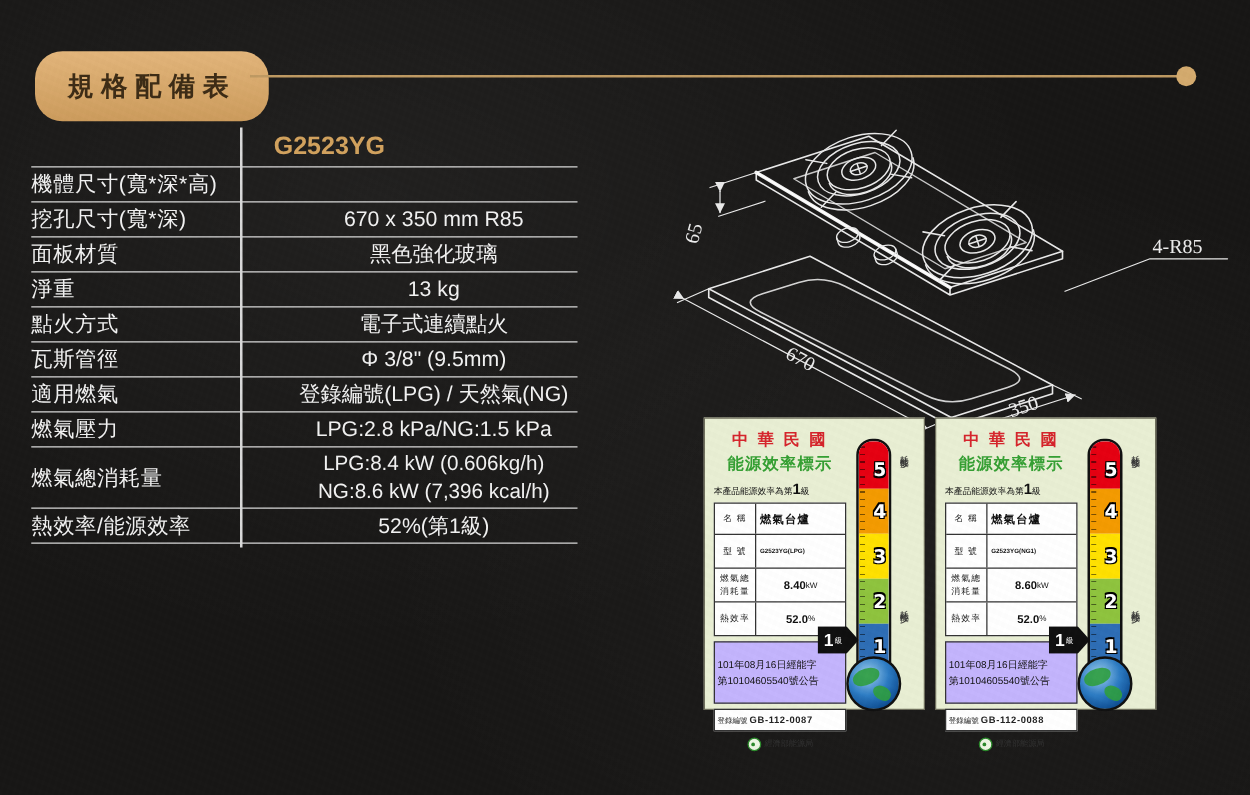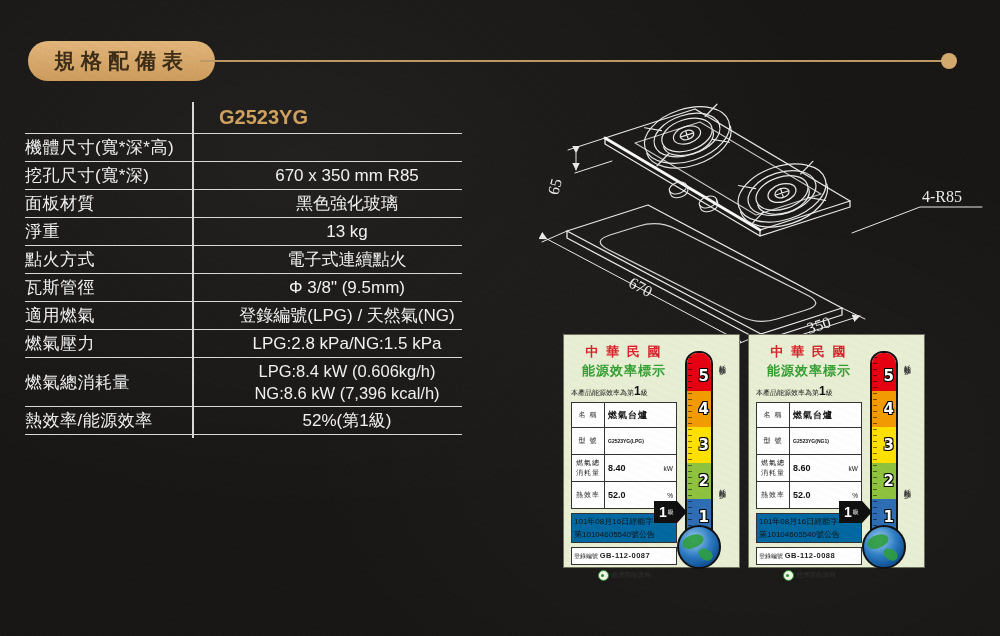--- a/index.html
+++ b/index.html
@@ -12,21 +12,21 @@
     font-family:"Liberation Sans","DejaVu Sans",sans-serif;
   }
   .stage::after{ 
     content:"";position:absolute;inset:0;pointer-events:none;opacity:.35;
     background:
       repeating-linear-gradient(107deg, rgba(255,255,255,0.012) 0 2px, rgba(0,0,0,0.02) 2px 5px),
       repeating-linear-gradient(23deg, rgba(255,255,255,0.01) 0 3px, rgba(0,0,0,0.025) 3px 7px);
   }
   
   .title-pill{
-    position:absolute;left:28px;top:41px;height:40px;padding:0 26px;
+    position:absolute;left:28px;top:41px;height:56px;padding:0 26px;
     display:flex;align-items:center;border-radius:22px;
     background:linear-gradient(#e3b67b,#cd9c5d);
     color:#3d2c16;font-size:21px;font-weight:bold;letter-spacing:6px;
   }
   .header-rule{position:absolute;left:200px;top:60px;width:748px;height:2px;background:#bf9a63;}
   .header-rule-dot{position:absolute;left:941px;top:53px;width:16px;height:16px;border-radius:50%;background:#d4ab6e;}
   
   .spec{position:absolute;left:25px;top:102px;width:437px;color:#f2f2f2;}
   .srow{display:flex;align-items:center;border-bottom:1px solid #d9d9d9;}
   .slabel{width:167px;font-size:17px;letter-spacing:.5px;}
@@ -51,24 +51,24 @@
   .erow:last-child{border-bottom:none;}
   .ek{width:30px;border-right:1px solid #333;font-size:7px;color:#222;letter-spacing:1px;
       display:flex;flex-direction:column;align-items:center;justify-content:center;padding:2px 1px;text-align:center;}
   .ev{flex:1;display:flex;align-items:center;padding:2px 3px;font-size:9px;font-weight:bold;color:#111;}
   .erow.r-name .ev{letter-spacing:1px;}
   .erow.r-name{height:24px;justify-content:flex-end;}
   .erow.r-model{height:26px;}
   .erow.r-cons{height:26px;}
   .erow.r-eff{height:26px;}
   .ev.tiny{font-size:5px;font-weight:600;letter-spacing:0;}
-  .ev.num{justify-content:space-between;}
+  .ev.num{justify-content:center;}
   .ev .unit{font-size:6.5px;font-weight:normal;}
-  .announce{margin-top:4px;border:1px solid #333;background:#0369a1;font-size:8px;line-height:13px;
-            padding:1px 2px;color:#111;white-space:nowrap;font-weight:500;}
+  .announce{margin-top:4px;border:1px solid #333;background:#c4b5fd;font-size:8px;line-height:13px;
+            padding:11px 2px;color:#111;white-space:nowrap;font-weight:500;}
   .registry{margin-top:4px;border:1px solid #333;background:#fff;font-size:6px;color:#222;
             padding:3px 2px;white-space:nowrap;}
   .registry b{font-size:7.5px;letter-spacing:.5px;}
   .agency{margin-top:5px;display:flex;align-items:center;justify-content:center;gap:3px;
           font-size:6.5px;color:#333;}
   .agency-icon{width:9px;height:9px;border-radius:50%;border:1.5px solid #2c8a2c;background:#eef6e4;
                display:inline-block;position:relative;}
   .agency-icon::after{content:"";position:absolute;left:2.5px;top:2.5px;width:3px;height:3px;border-radius:50%;background:#2c8a2c;}
   
   .tube{position:absolute;left:121px;top:16px;width:24px;height:182px;border:2px solid #111;

